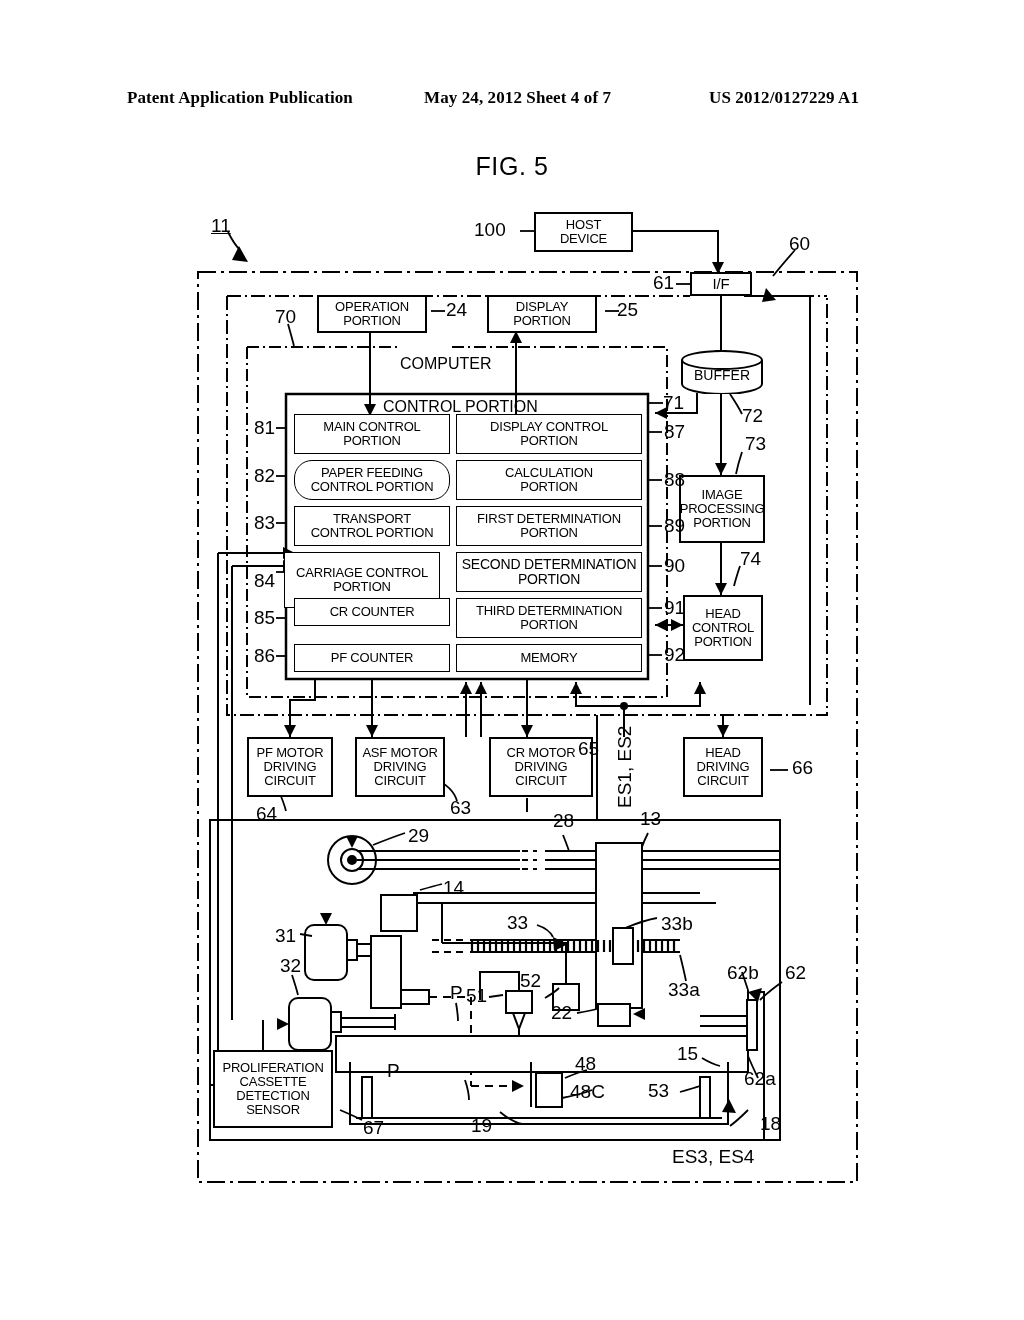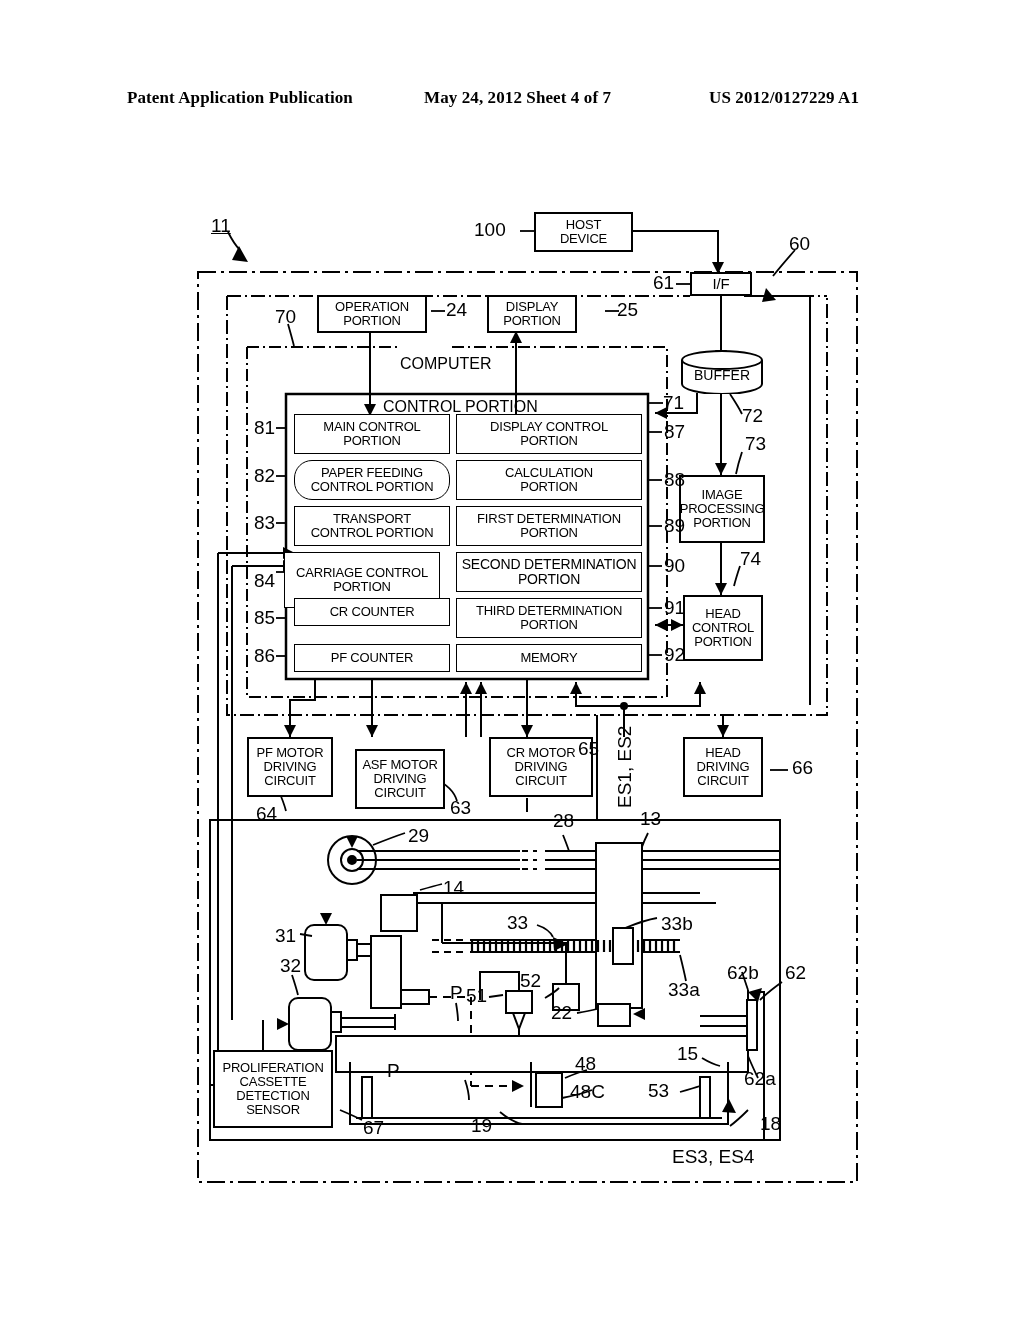--- a/index.html
+++ b/index.html
@@ -80,20 +80,21 @@
 </style>
 </head>
 <body>
 
 <div id="page">
 
   <div class="hdr" id="hdr-pub">Patent Application Publication</div>
   <div class="hdr" id="hdr-date">May 24, 2012  Sheet 4 of 7</div>
   <div class="hdr" id="hdr-num">US 2012/0127229 A1</div>
 
+  <div id="fig-title">FIG. 5</div>
 
   <svg class="overlay" viewBox="0 0 1024 1320">
     <g stroke="#000" fill="none" stroke-width="2">
 
       <rect x="198" y="272" width="659" height="910" stroke-dasharray="18,5,3,5" stroke-width="2"></rect>
 
       <path d="M 227 296 L 227 715 L 827 715 L 827 296" stroke-dasharray="14,4,2,4" stroke-width="2"></path>
       <path d="M 227 296 L 690 296" stroke-dasharray="14,4,2,4" stroke-width="2"></path>
       <path d="M 752 296 L 827 296" stroke-dasharray="14,4,2,4" stroke-width="2"></path>
 
@@ -373,21 +374,21 @@
 
   <div class="box" style="left:690px; top:272px; width:62px; height:24px; font-size:15px;">
     <span>I/F</span>
   </div>
 
   <div class="box" style="left:317px; top:295px; width:110px; height:38px;">
     <span style="white-space:pre-line">OPERATION
 PORTION</span>
   </div>
 
-  <div class="box" style="left:487px; top:295px; width:90px; height:38px;">
+  <div class="box" style="left:487px; top:295px; width:110px; height:38px;">
     <span style="white-space:pre-line">DISPLAY
 PORTION</span>
   </div>
 
   <div style="position:absolute; left:400px; top:355px; font-size:16px;">COMPUTER</div>
 
   <div style="position:absolute; left:383px; top:398px; font-size:16px;">CONTROL PORTION</div>
 
   <div style="position:absolute; left:680px; top:350px; width:84px; height:44px;">
     <svg width="84" height="44" viewBox="0 0 84 44">
@@ -454,21 +455,21 @@
   </div>
   <div class="box thin" style="left:456px; top:644px; width:186px; height:28px;">
     <span>MEMORY</span>
   </div>
 
   <div class="box" style="left:247px; top:737px; width:86px; height:60px;">
     <span style="white-space:pre-line">PF MOTOR
 DRIVING
 CIRCUIT</span>
   </div>
-  <div class="box" style="left:355px; top:737px; width:90px; height:60px;margin-top:12px;">
+  <div class="box" style="left:355px; top:737px; width:90px; height:60px;">
     <span style="white-space:pre-line">ASF MOTOR
 DRIVING
 CIRCUIT</span>
   </div>
   <div class="box" style="left:489px; top:737px; width:104px; height:60px;">
     <span style="white-space:pre-line">CR MOTOR
 DRIVING
 CIRCUIT</span>
   </div>
   <div class="box" style="left:683px; top:737px; width:80px; height:60px;">

